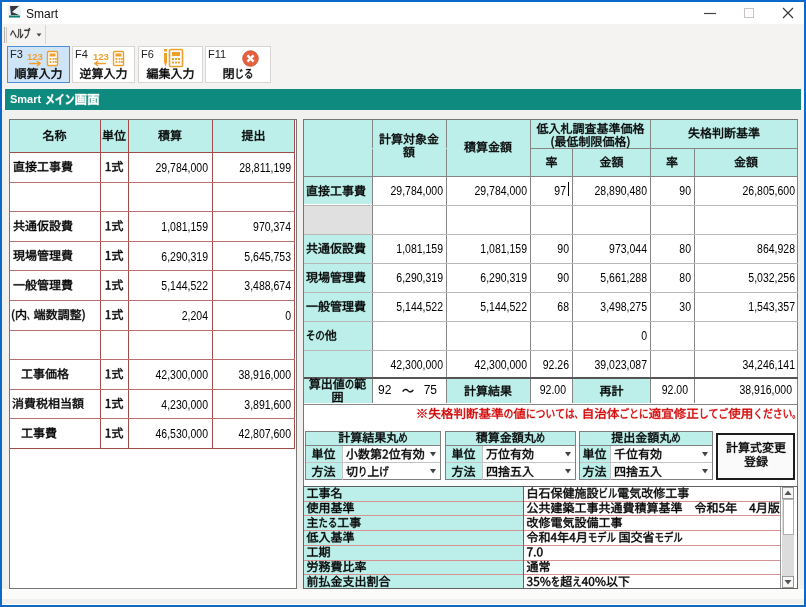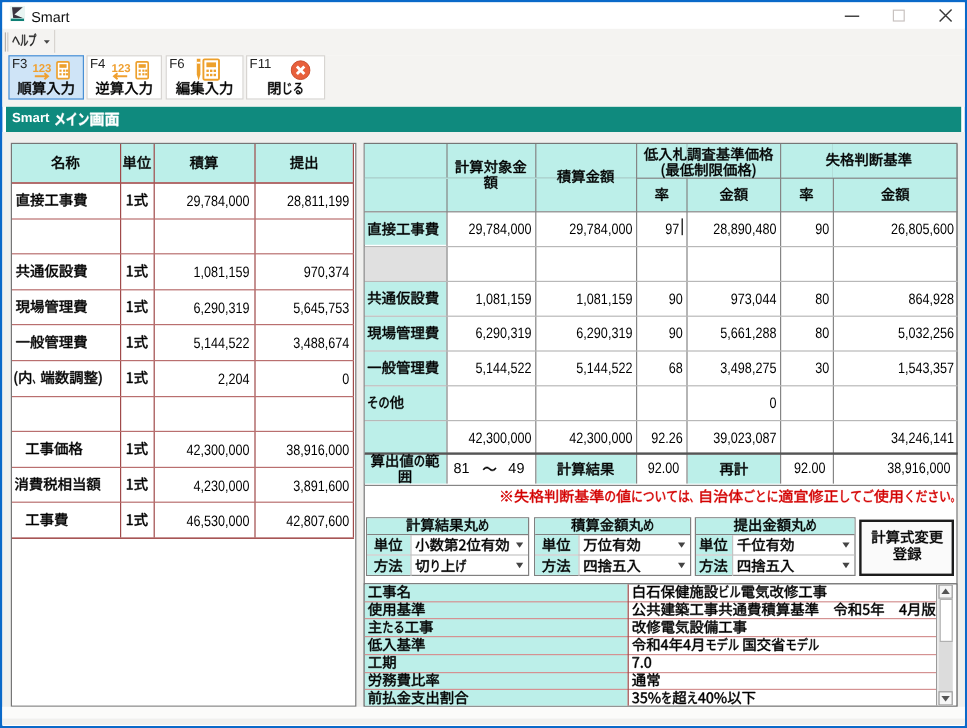--- a/index.html
+++ b/index.html
@@ -174,22 +174,22 @@
 <div class="num" style="left:572px;top:293px;width:75px;height:29px;line-height:29px">3,498,275</div>
 <div class="num" style="left:650px;top:293px;width:41px;height:29px;line-height:29px">30</div>
 <div class="num" style="left:694px;top:293px;width:101px;height:29px;line-height:29px">1,543,357</div>
 <div class="num" style="left:572px;top:322px;width:75px;height:29px;line-height:29px">0</div>
 <div class="num" style="left:372px;top:351px;width:71px;height:28px;line-height:28px">42,300,000</div>
 <div class="num" style="left:446px;top:351px;width:81px;height:28px;line-height:28px">42,300,000</div>
 <div class="num" style="left:530px;top:351px;width:39px;height:28px;line-height:28px">92.26</div>
 <div class="num" style="left:572px;top:351px;width:75px;height:28px;line-height:28px">39,023,087</div>
 <div class="num" style="left:694px;top:351px;width:101px;height:28px;line-height:28px">34,246,141</div>
 <div class="abs" style="left:568px;top:182px;width:1px;height:14px;background:#000"></div>
-<div class="abs" style="left:378px;top:378px;width:20px;height:25px;line-height:25px;text-align:left;font-size:12px">81</div>
-<div class="abs" style="left:415px;top:378px;width:22px;height:25px;line-height:25px;text-align:right;font-size:12px">49</div>
+<div class="abs" style="left:378px;top:378px;width:20px;height:25px;line-height:25px;text-align:left;font-size:12px">92</div>
+<div class="abs" style="left:415px;top:378px;width:22px;height:25px;line-height:25px;text-align:right;font-size:12px">75</div>
 <div class="num" style="left:530px;top:378px;width:36px;height:25px;line-height:25px">92.00</div>
 <div class="num" style="left:650px;top:378px;width:38px;height:25px;line-height:25px">92.00</div>
 <div class="num" style="left:694px;top:378px;width:98px;height:25px;line-height:25px">38,916,000</div>
 <div class="abs" style="left:305px;top:431px;width:136px;height:49px;border:1px solid #808080;box-sizing:border-box;background:#fff"></div>
 <div class="cy" style="left:306px;top:432px;width:134px;height:13px;"></div>
 <div class="abs" style="left:306px;top:445px;width:134px;height:1px;background:#808080"></div>
 <div class="cy" style="left:306px;top:446px;width:36px;height:16px;"></div>
 <div class="cy" style="left:306px;top:463px;width:36px;height:16px;"></div>
 <div class="abs" style="left:342px;top:446px;width:1px;height:34px;background:#c4c4c4"></div>
 <div class="abs" style="left:306px;top:462px;width:134px;height:1px;background:#c4c4c4"></div>

